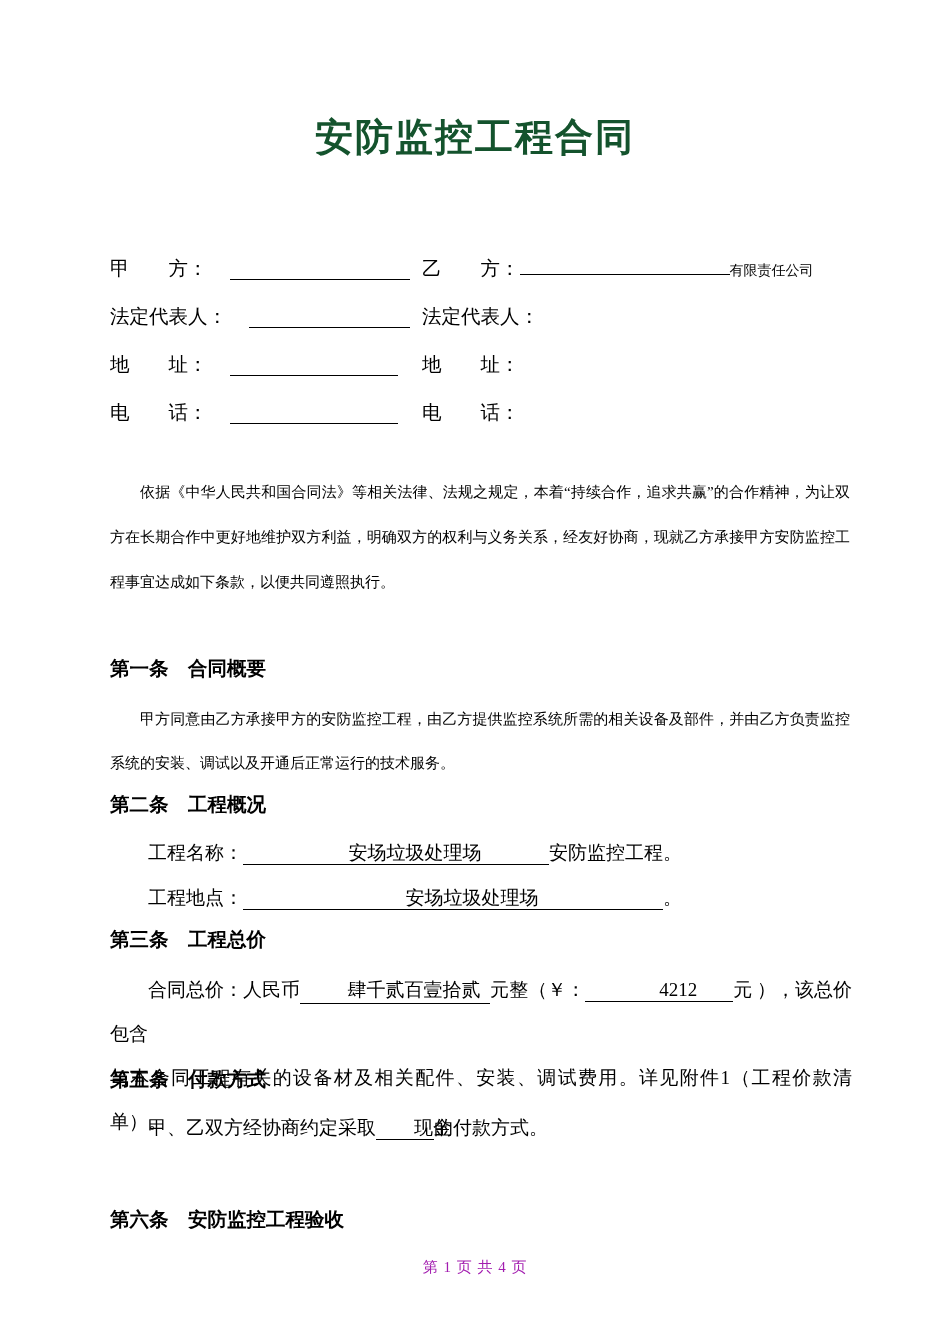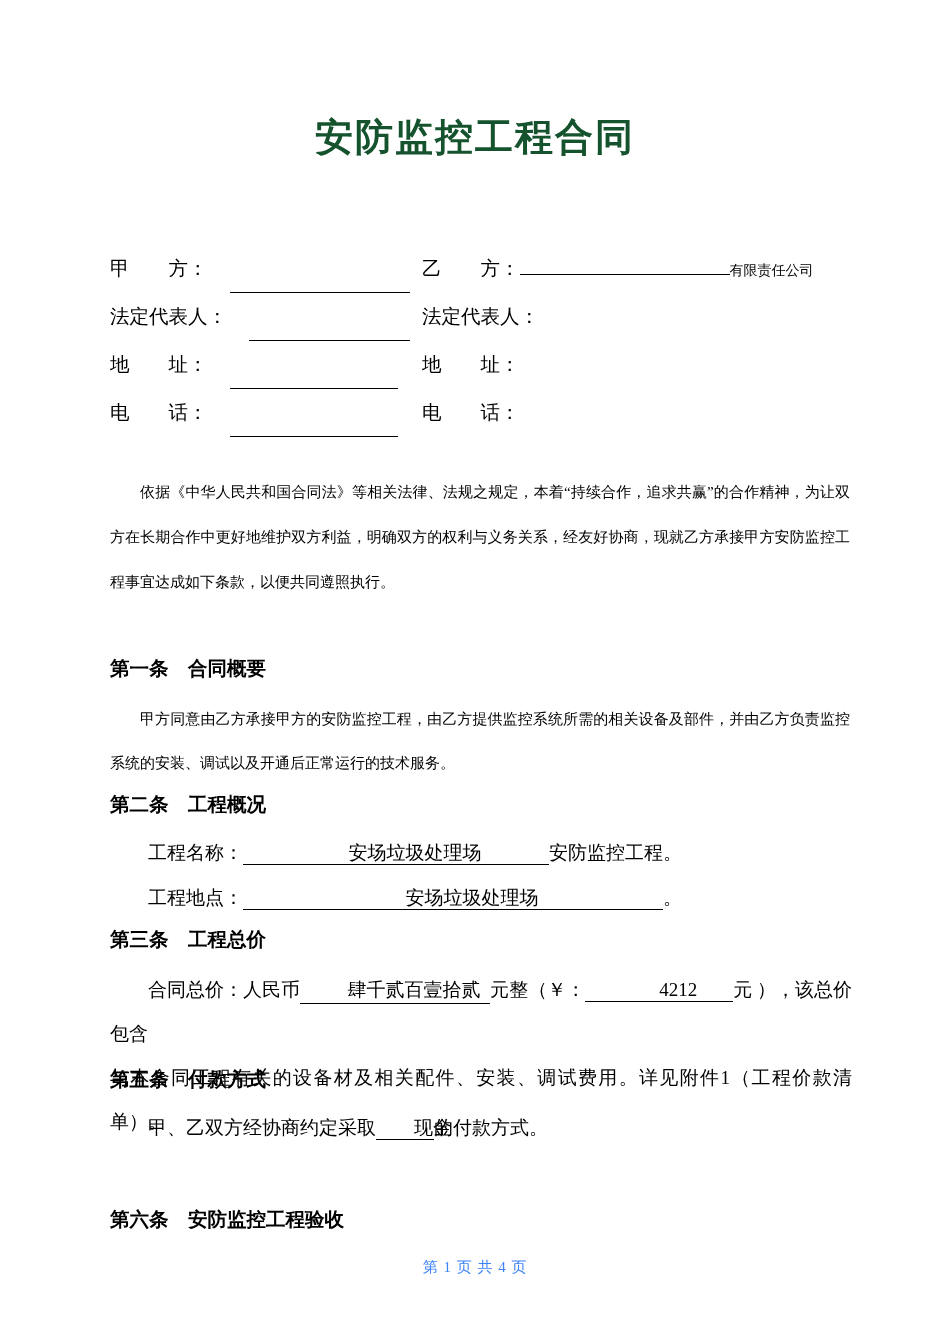--- a/index.html
+++ b/index.html
@@ -44,21 +44,21 @@
   .party-row {
     display: flex;
     align-items: baseline;
     height: 48px;
     font-size: 19.5px;
     line-height: 48px;
   }
   .pcol-left {
     width: 300px;
     display: flex;
-    align-items: flex-end;
+    align-items: center;
     flex: 0 0 300px;
     gap: 22px;
   }
   .pcol-right {
     display: flex;
     align-items: baseline;
     flex: 1 1 auto;
     padding-left: 12px;
   }
   .lbl {
@@ -135,21 +135,21 @@
   .price-line1 { text-indent: 2em; }
 
   
   .footer {
     position: absolute;
     top: 1258px;
     left: 0;
     width: 950px;
     text-align: center;
     font-size: 15px;
-    color: #3b82f6;
+    color: #a21caf;
     letter-spacing: 1px;
   }
 </style>
 </head>
 <body>
 
 <div class="page">
 
   <div class="doc-title">安防监控工程合同</div>
 

